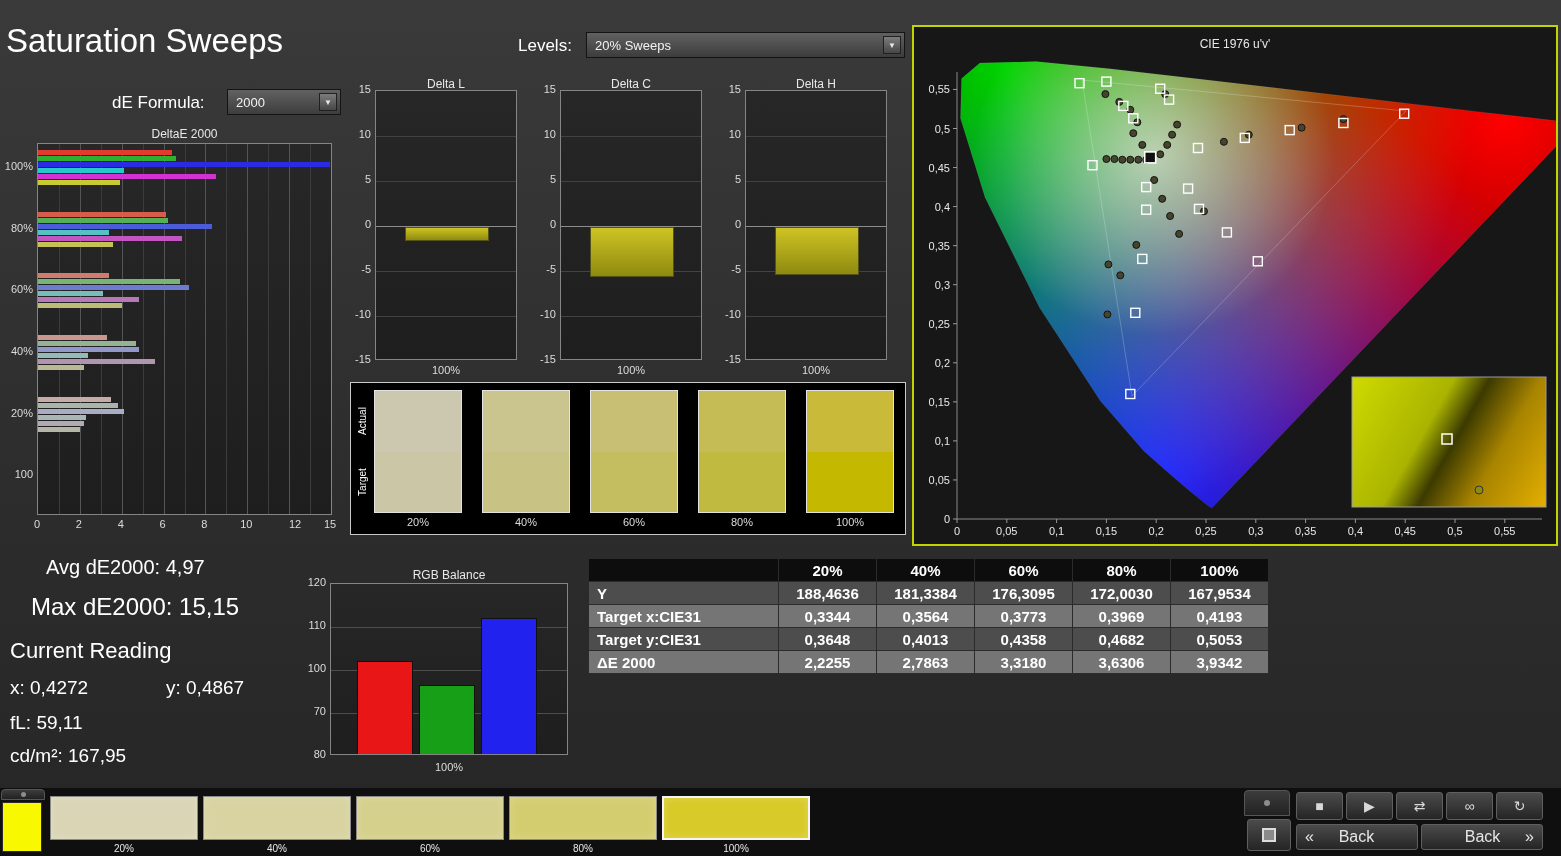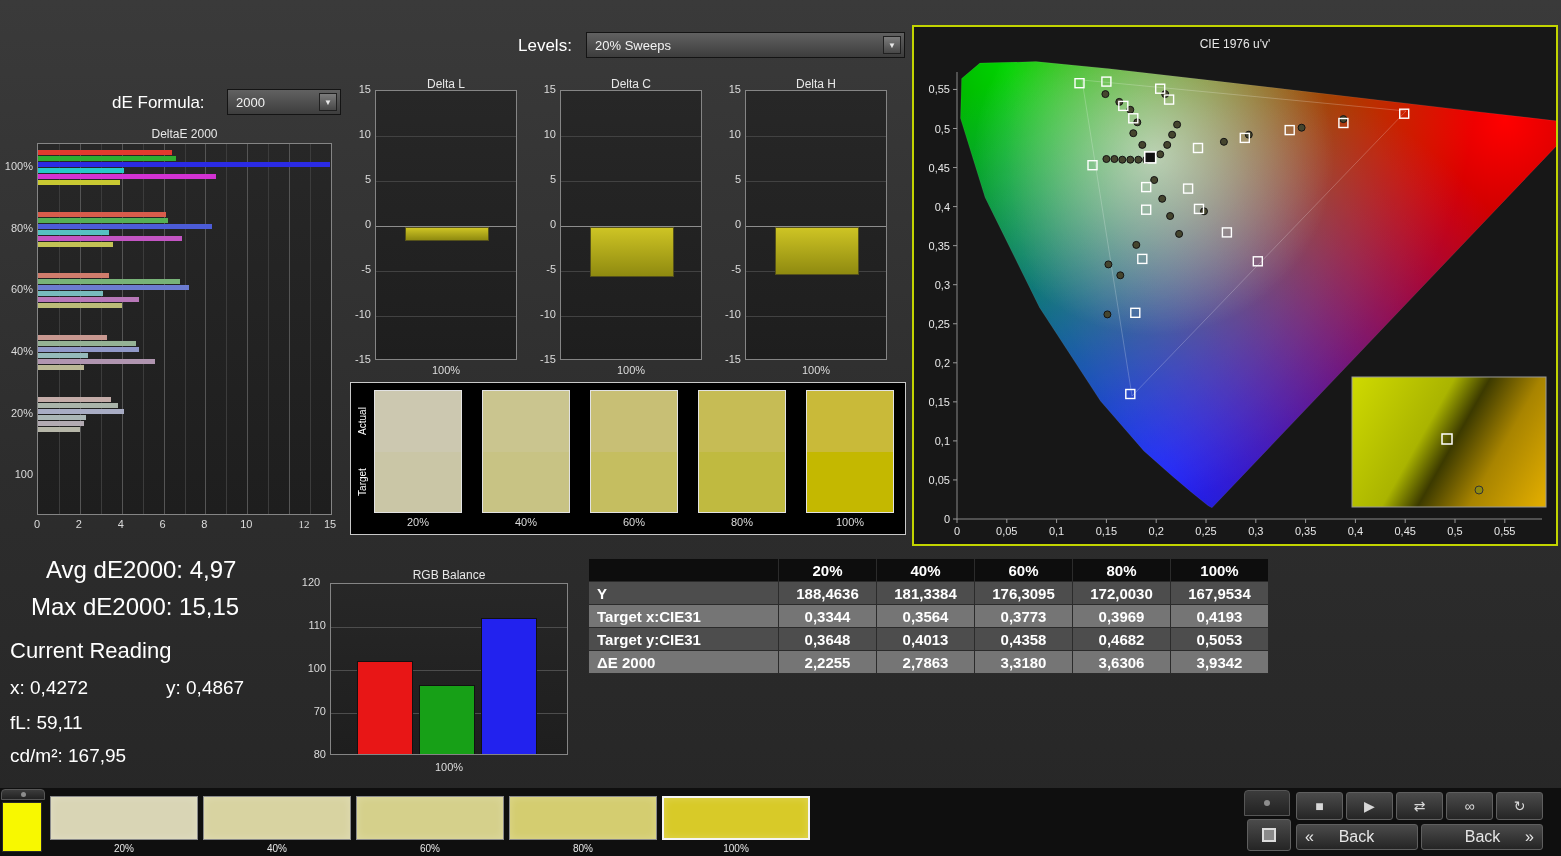--- a/index.html
+++ b/index.html
@@ -50,20 +50,21 @@
 .tbtn{position:absolute;background:linear-gradient(#4b4b4b,#252525);border:1px solid #5f5f5f;border-radius:3px;color:#d8d8d8;display:flex;align-items:center;justify-content:center;font-size:14px;cursor:pointer}
 .tbtn.nav{font-size:16px;color:#e6e6e6;justify-content:space-between;padding:0 8px}
 .tbtn.nav .lbl{flex:1;text-align:center}
 .pattern-square{width:14px;height:14px;border:2px solid #dcdcdc;background:#8a8a8a;display:block}
 </style>
 </head>
 <body>
 
 <div id="app">
 
+  <div class="hlabel" style="left:6px;top:22px;font-size:33px">Saturation Sweeps</div>
   <div class="hlabel" style="left:112px;top:93px;font-size:17px">dE Formula:</div>
   <div class="dropdown" style="left:227px;top:89px;width:114px;height:26px">
     <span>2000</span>
     <span class="dd-arrow">▼</span>
   </div>
   <div class="hlabel" style="left:518px;top:36px;font-size:17px">Levels:</div>
   <div class="dropdown" style="left:586px;top:32px;width:319px;height:26px">
     <span>20% Sweeps</span>
     <span class="dd-arrow">▼</span>
   </div>
@@ -321,21 +322,21 @@
           <rect x="230.7" y="124.9" width="11" height="11" class="sel"></rect>
         </g>
       <g>
         <rect x="438" y="350" width="194" height="130" fill="url(#insetGrad)" stroke="#9a9a9a"></rect>
         <rect x="528" y="407" width="10" height="10" fill="none" stroke="#ffffff" stroke-width="1.5"></rect>
         <circle cx="565" cy="463" r="4" fill="#8f8a10" stroke="#333333"></circle>
       </g>
     </svg>
   </div>
 
-  <div class="hlabel" style="left:46px;top:556px;font-size:24px">Avg dE2000: 4,97</div>
+  <div class="hlabel" style="left:46px;top:556px;font-size:20px">Avg dE2000: 4,97</div>
   <div class="hlabel" style="left:31px;top:593px;font-size:24px">Max dE2000: 15,15</div>
   <div class="hlabel" style="left:10px;top:638px;font-size:22px">Current Reading</div>
   <div class="hlabel" style="left:10px;top:677px;font-size:19px">x: 0,4272</div>
   <div class="hlabel" style="left:166px;top:677px;font-size:19px">y: 0,4867</div>
   <div class="hlabel" style="left:10px;top:712px;font-size:19px">fL: 59,11</div>
   <div class="hlabel" style="left:10px;top:745px;font-size:19px">cd/m²: 167,95</div>
 
   <div class="ctitle" style="left:330px;top:568px;width:238px">RGB Balance</div>
   <div class="panel" id="rgb-plot" style="left:330px;top:583px;width:238px;height:172px">
       <div class="hgrid" style="top: 43px; background: rgb(77, 77, 77);"></div>
@@ -443,21 +444,21 @@
       <div class="patch-btn selected" style="left: 662px; background: rgb(216, 202, 40);"></div>
       <div class="patch-label" style="left: 662px;">100%</div>
     </div>
 
 <div class="tick c" style="left: 27px; top: 518px; width: 20px;">0</div>
     <div class="tick c" style="left: 68.8571px; top: 518px; width: 20px;">2</div>
     <div class="tick c" style="left: 110.714px; top: 518px; width: 20px;">4</div>
     <div class="tick c" style="left: 152.571px; top: 518px; width: 20px;">6</div>
     <div class="tick c" style="left: 194.429px; top: 518px; width: 20px;">8</div>
     <div class="tick c" style="left: 236.286px; top: 518px; width: 20px;">10</div>
-    <div class="tick c" style="left: 294px; top: 518px; width: 20px; font-family: Liberation Serif, serif;">12</div>
+    <div class="tick c" style="left: 285px; top: 518px; width: 20px;">12</div>
     <div class="tick c" style="left: 320px; top: 518px; width: 20px;">15</div>
     <div class="tick r" style="left: 0px; top: 160px; width: 33px;">100%</div>
     <div class="tick r" style="left: 0px; top: 221.7px; width: 33px;">80%</div>
     <div class="tick r" style="left: 0px; top: 283.3px; width: 33px;">60%</div>
     <div class="tick r" style="left: 0px; top: 345px; width: 33px;">40%</div>
     <div class="tick r" style="left: 0px; top: 406.7px; width: 33px;">20%</div>
     <div class="tick r" style="left: 0px; top: 468.3px; width: 33px;">100</div>
     <div class="tick r" style="left: 344px; top: 83px; width: 27px;">15</div>
     <div class="tick r" style="left: 344px; top: 128px; width: 27px;">10</div>
     <div class="tick r" style="left: 344px; top: 173px; width: 27px;">5</div>
@@ -475,19 +476,19 @@
     <div class="tick r" style="left: 529px; top: 353px; width: 27px;">-15</div>
     <div class="tick c" style="left: 560px; width: 142px; top: 364px;">100%</div>
     <div class="tick r" style="left: 714px; top: 83px; width: 27px;">15</div>
     <div class="tick r" style="left: 714px; top: 128px; width: 27px;">10</div>
     <div class="tick r" style="left: 714px; top: 173px; width: 27px;">5</div>
     <div class="tick r" style="left: 714px; top: 218px; width: 27px;">0</div>
     <div class="tick r" style="left: 714px; top: 263px; width: 27px;">-5</div>
     <div class="tick r" style="left: 714px; top: 308px; width: 27px;">-10</div>
     <div class="tick r" style="left: 714px; top: 353px; width: 27px;">-15</div>
     <div class="tick c" style="left: 745px; width: 142px; top: 364px;">100%</div>
-    <div class="tick r" style="left: 296px; top: 576px; width: 30px; text-align: center;">120</div>
+    <div class="tick r" style="left: 296px; top: 576px; width: 30px;">120</div>
     <div class="tick r" style="left: 296px; top: 619px; width: 30px;">110</div>
     <div class="tick r" style="left: 296px; top: 662px; width: 30px;">100</div>
     <div class="tick r" style="left: 296px; top: 705px; width: 30px;">70</div>
     <div class="tick r" style="left: 296px; top: 748px; width: 30px;">80</div>
     <div class="tick c" style="left: 330px; width: 238px; top: 761px;">100%</div>
   </div>
 
 </body></html>

